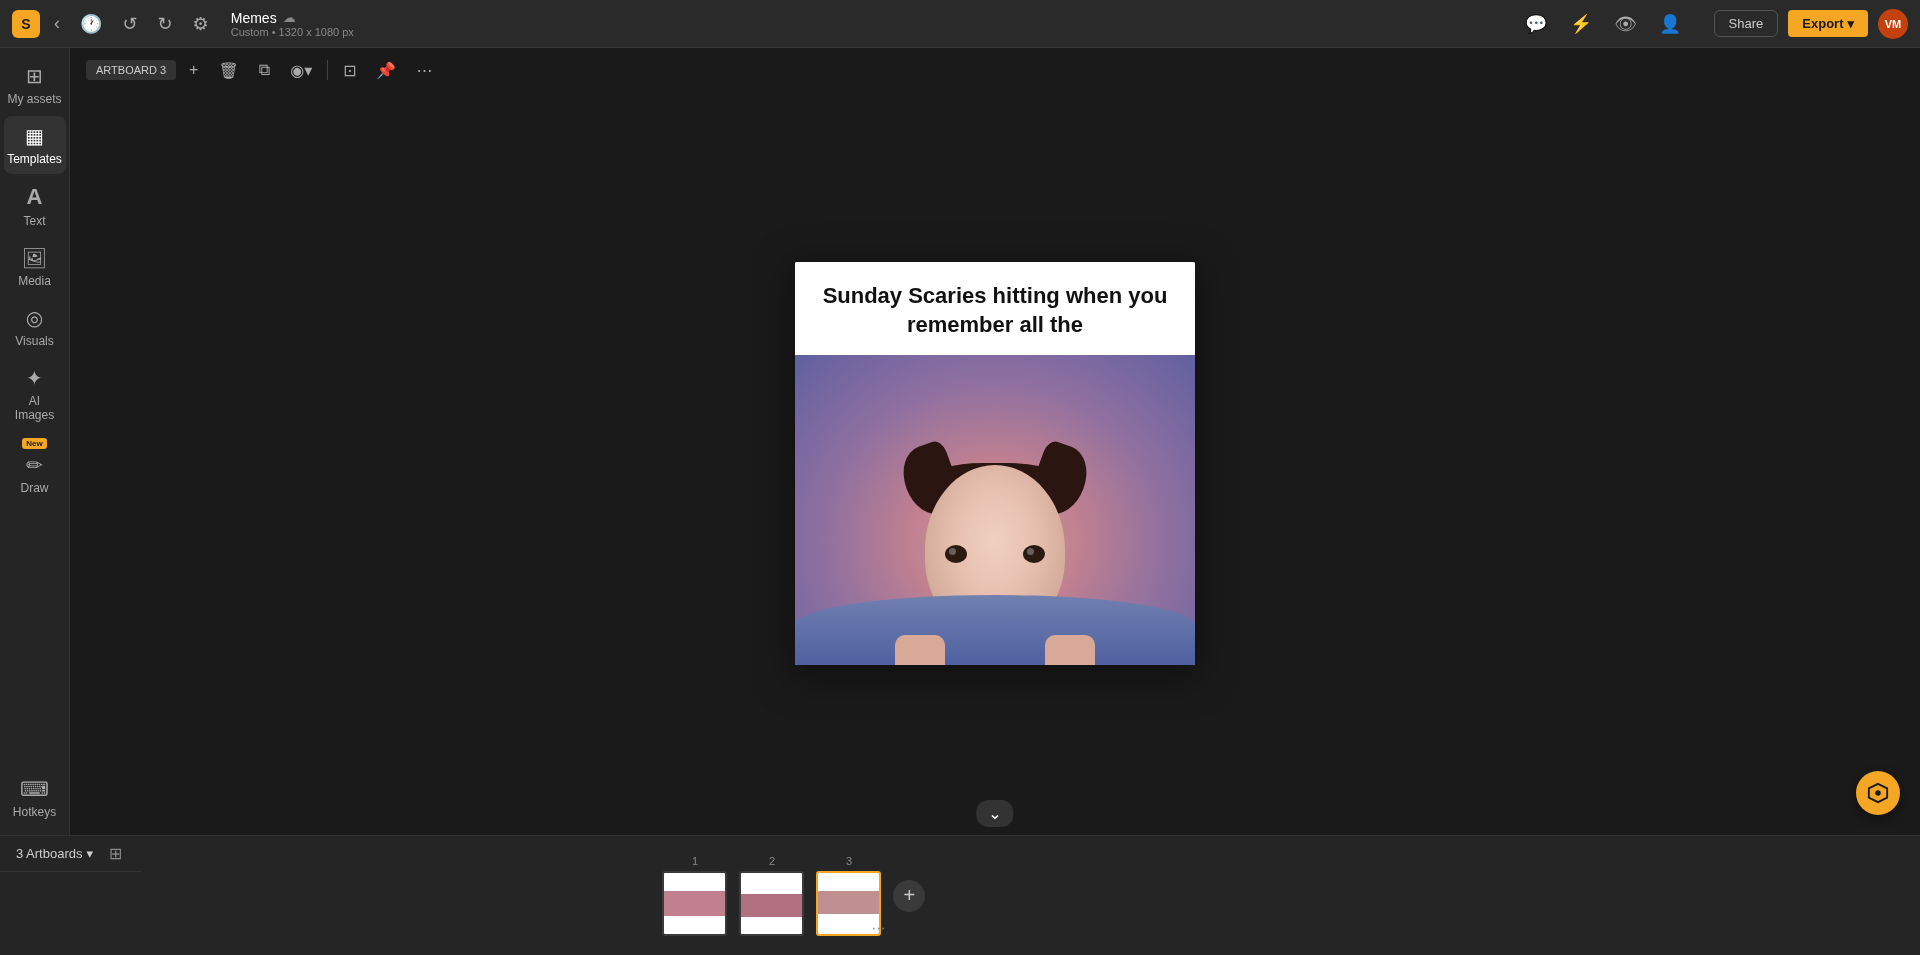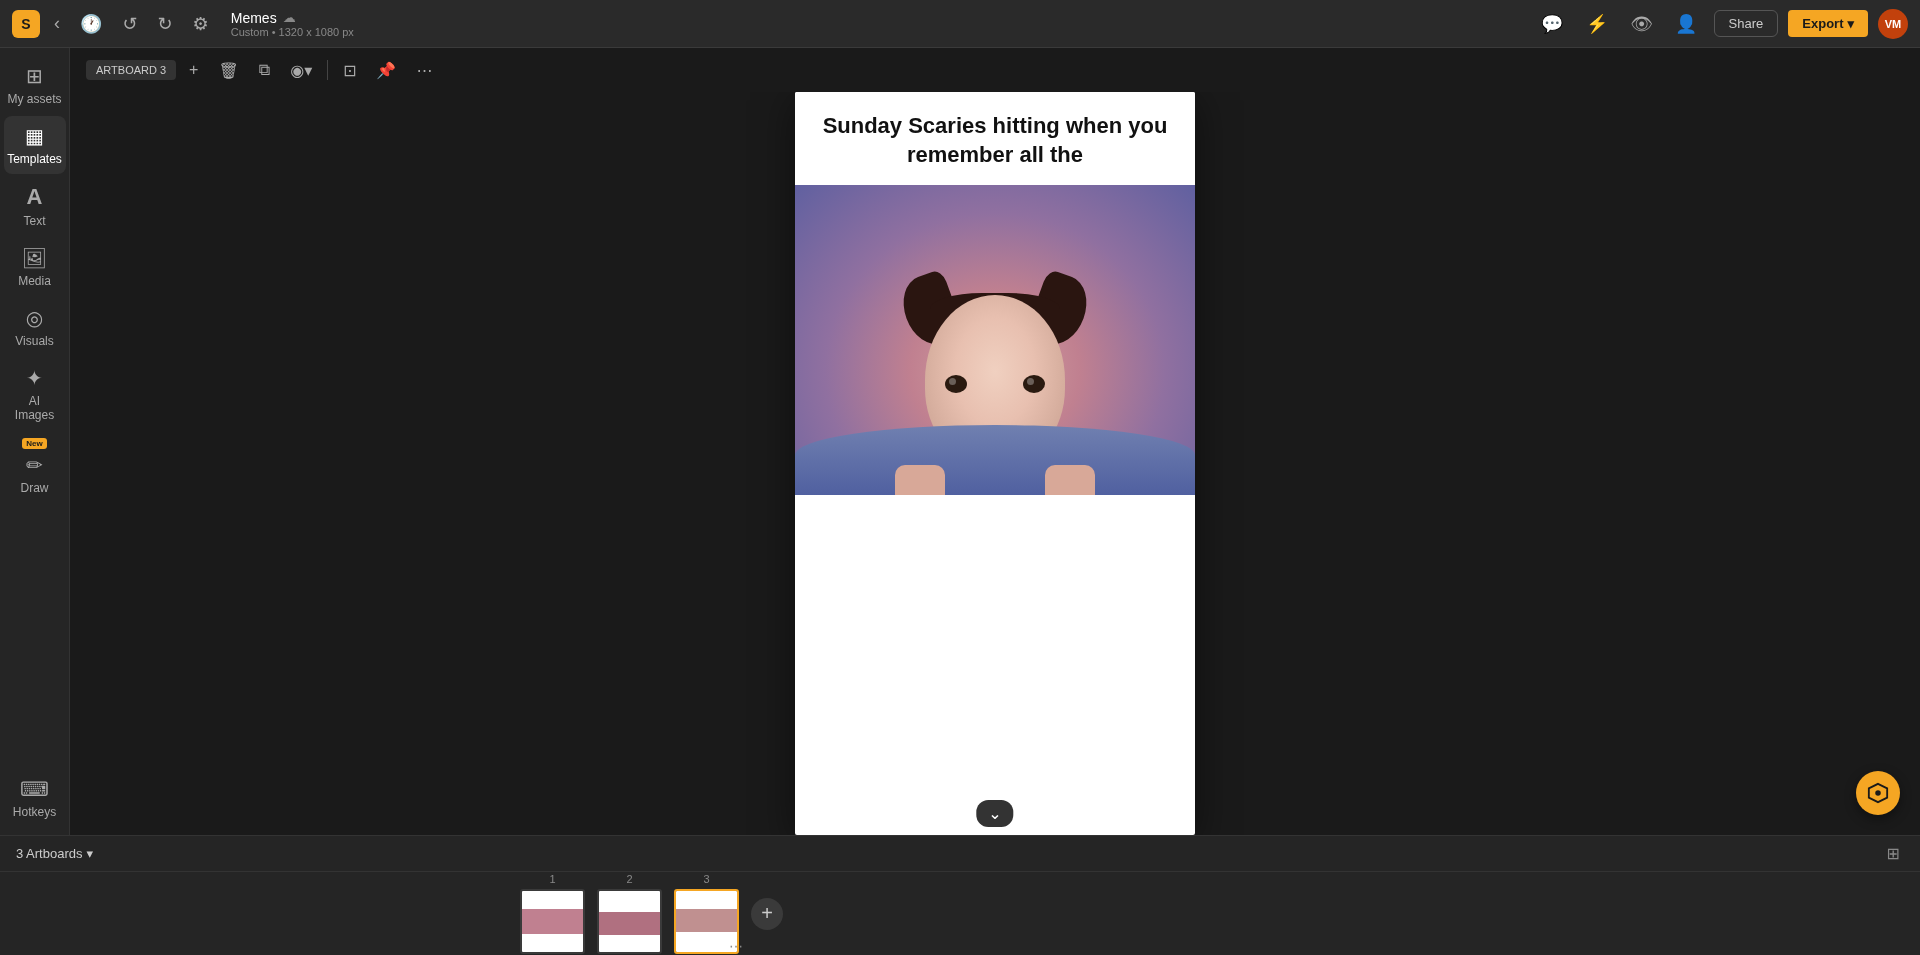--- a/index.html
+++ b/index.html
@@ -17,21 +17,21 @@
       border-bottom: 1px solid #3a3a3a;
     }
     .logo-icon { width: 28px; height: 28px; background: #f5a623; border-radius: 6px; display: flex; align-items: center; justify-content: center; font-weight: bold; font-size: 14px; color: #1a1a1a; flex-shrink: 0; }
     .toolbar-btn { background: none; border: none; color: #aaa; cursor: pointer; padding: 4px 6px; border-radius: 4px; display: flex; align-items: center; justify-content: center; font-size: 18px; }
     .doc-title-area { display: flex; flex-direction: column; margin-left: 8px; }
     .doc-title { font-size: 14px; font-weight: 500; color: #fff; display: flex; align-items: center; gap: 6px; }
     .doc-subtitle { font-size: 11px; color: #888; }
     .toolbar-spacer { flex: 1; }
     .toolbar-right { display: flex; align-items: center; gap: 10px; }
     .icon-btn { background: none; border: none; color: #aaa; cursor: pointer; padding: 6px; border-radius: 4px; font-size: 18px; display: flex; align-items: center; }
-    .share-btn { background: none; border: 1px solid #555; color: #ccc; padding: 5px 14px; border-radius: 6px; cursor: pointer; font-size: 13px; display: flex; align-items: center; gap: 5px; }
+    .share-btn { background: none; border: 1px solid #555; color: #ccc; padding: 5px 14px; border-radius: 6px; cursor: pointer; font-size: 13px; display: flex; align-items: center; gap: 5px; margin-left: 16px; }
     .export-btn { background: #f5a623; border: none; color: #1a1a1a; padding: 6px 14px; border-radius: 4px; cursor: pointer; font-size: 13px; font-weight: 600; display: flex; align-items: center; gap: 4px; }
     .avatar-btn { width: 30px; height: 30px; background: #c2410c; border-radius: 50%; display: flex; align-items: center; justify-content: center; font-size: 11px; font-weight: 600; color: #fff; cursor: pointer; border: none; }
 
     
     .main-layout { display: flex; flex: 1; overflow: hidden; }
 
     
     .left-sidebar {
       width: 70px;
       background: #252525;
@@ -94,21 +94,21 @@
       color: #aaa;
       cursor: pointer;
       padding: 5px 7px;
       border-radius: 4px;
       font-size: 16px;
       display: flex; align-items: center;
     }
     .artboard-separator { width: 1px; height: 20px; background: #444; margin: 0 2px; }
 
     
-    .canvas-scroll { flex: 1; display: flex; justify-content: center; position: relative; overflow: hidden; }
+    .canvas-scroll { flex: 1; display: flex; align-items: center; justify-content: center; position: relative; overflow: hidden; }
 
     
     .meme-card {
       background: #fff;
       width: 400px;
       border-radius: 2px;
       box-shadow: 0 8px 40px rgba(0,0,0,0.5);
       overflow: hidden;
       display: flex;
       flex-direction: column;
@@ -200,21 +200,21 @@
       position: absolute; bottom: 8px; left: 50%; transform: translateX(-50%);
       background: #333; border-radius: 12px; padding: 4px 12px; cursor: pointer; display: flex; align-items: center;
     }
 
     
     .bottom-bar {
       height: 120px;
       background: #252525;
       border-top: 1px solid #333;
       display: flex;
-      flex-direction: column;
+      flex-direction: row;
       flex-shrink: 0;
     }
     .bottom-bar-header {
       height: 36px;
       display: flex;
       align-items: center;
       padding: 0 16px;
       gap: 6px;
       border-bottom: 1px solid #333;
     }

